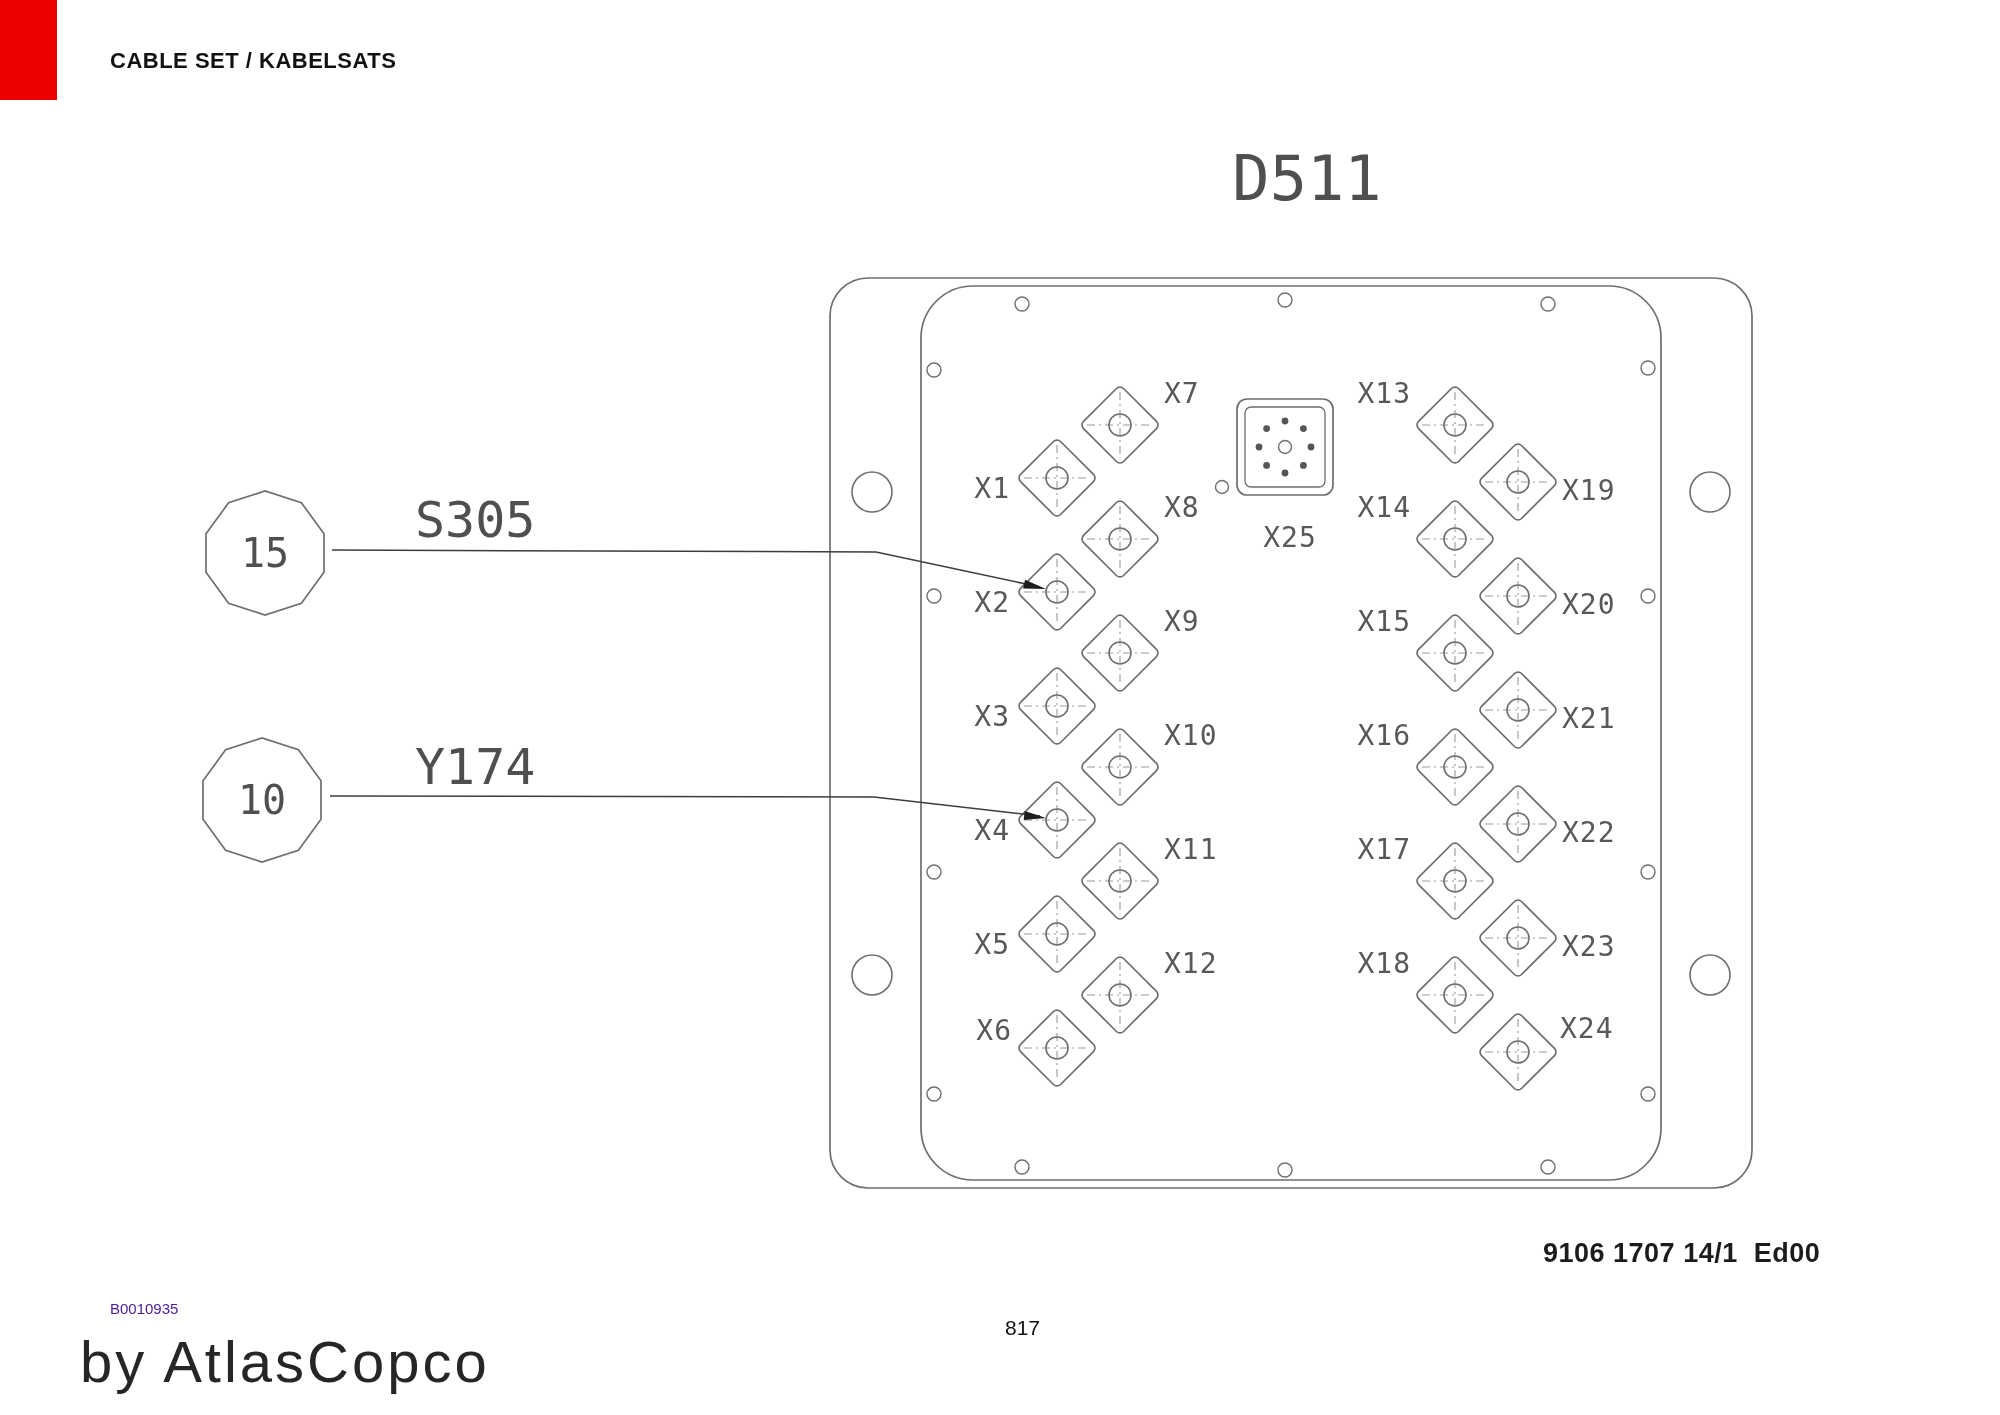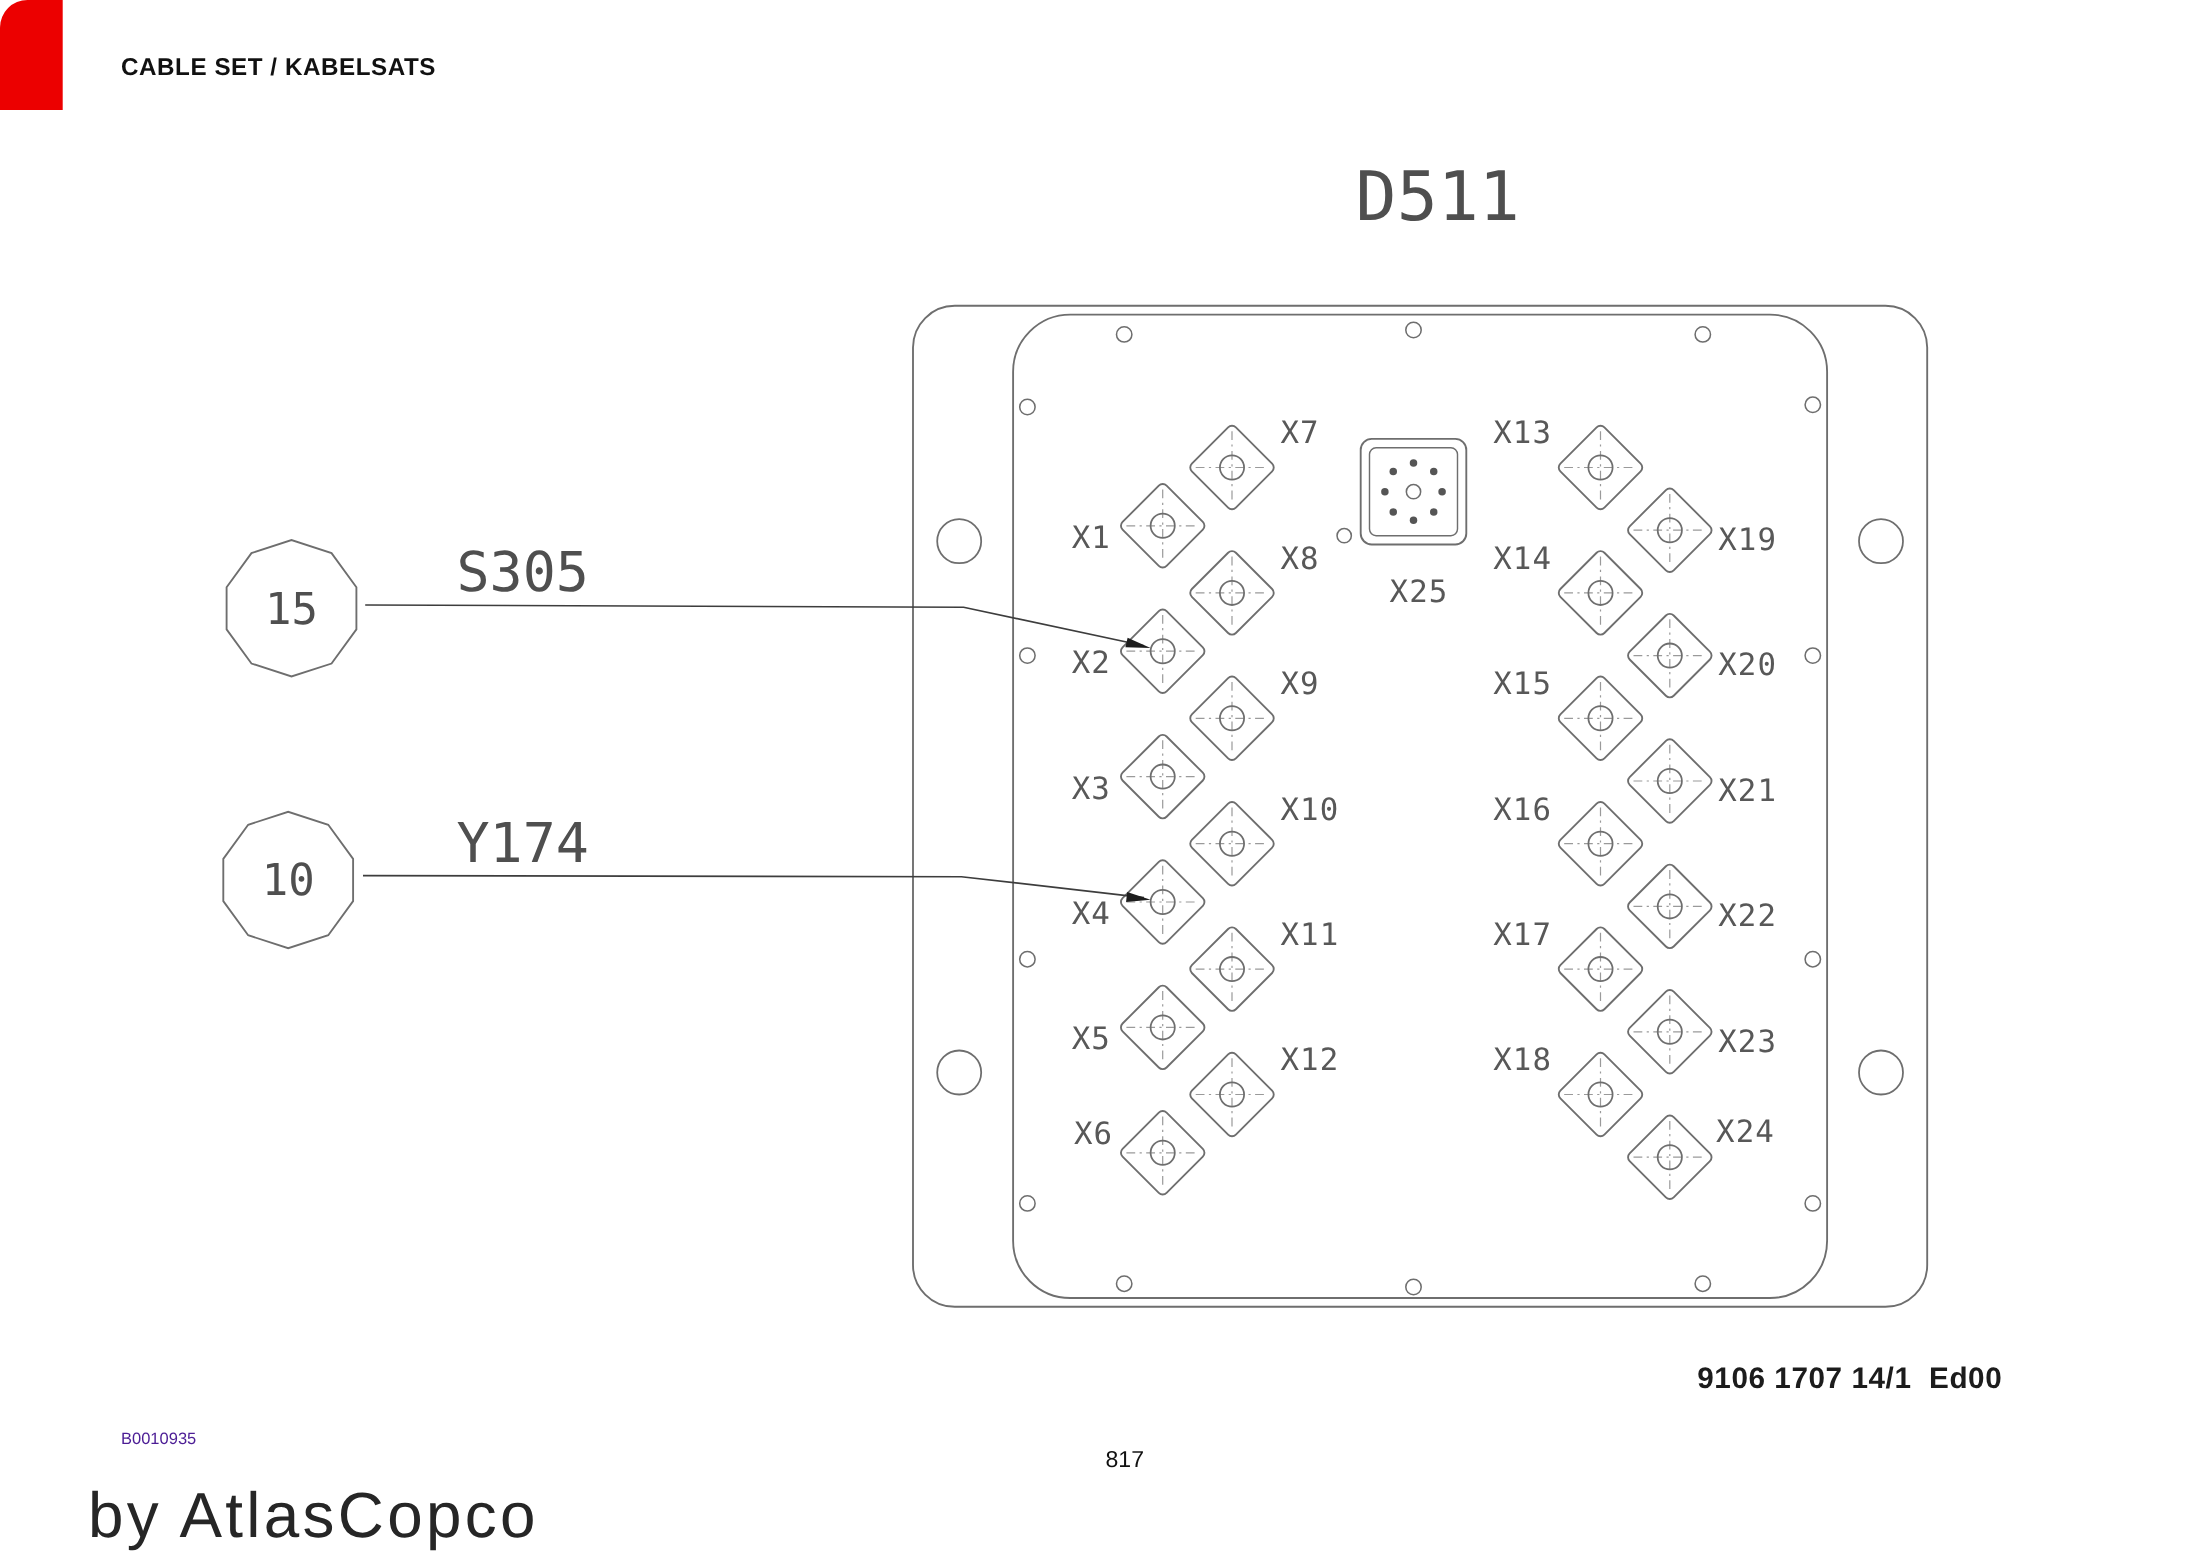--- a/index.html
+++ b/index.html
@@ -1,36 +1,35 @@
 <!DOCTYPE html>
 <html><head>
 <meta charset="utf-8">
 <style>
   * { margin: 0; padding: 0; box-sizing: border-box; }
   html, body { width: 2000px; height: 1415px; background: #ffffff; }
   .page {
     position: relative; width: 2000px; height: 1415px;
     background: #ffffff; overflow: hidden;
     font-family: "Liberation Sans", sans-serif;
-    border-radius: 25px;
   }
   .corner-mark { position: absolute; left: 0; top: 0; width: 57px; height: 100px; background: #ec0000; }
   .header-title {
     position: absolute; left: 110px; top: 48px;
     font-size: 22px; font-weight: bold; color: #111; letter-spacing: 0.5px;
   }
   .drawing-ref {
     position: absolute; left: 1543px; top: 1238px;
     font-size: 27px; font-weight: bold; color: #1c1c1c; white-space: pre; letter-spacing: 0.5px;
   }
   .doc-code { position: absolute; left: 110px; top: 1300px; font-size: 15px; color: #4c1d95; }
   .page-number { position: absolute; left: 1005px; top: 1316px; font-size: 21px; color: #111; }
   .brand {
     position: absolute; left: 80px; top: 1328px;
-    font-size: 58px; color: #262626; letter-spacing: 3px; margin-top: 16px;
+    font-size: 58px; color: #262626; letter-spacing: 3px;
   }
   svg.diagram { position: absolute; left: 0; top: 0; }
   .cadtxt { font-family: "DejaVu Sans Mono", monospace; fill: #4f4f4f; }
   .clabel { font-family: "DejaVu Sans Mono", monospace; font-size: 28px; fill: #585858; letter-spacing: 1px; }
 </style>
 </head>
 <body>
 
 <div class="page">
 

